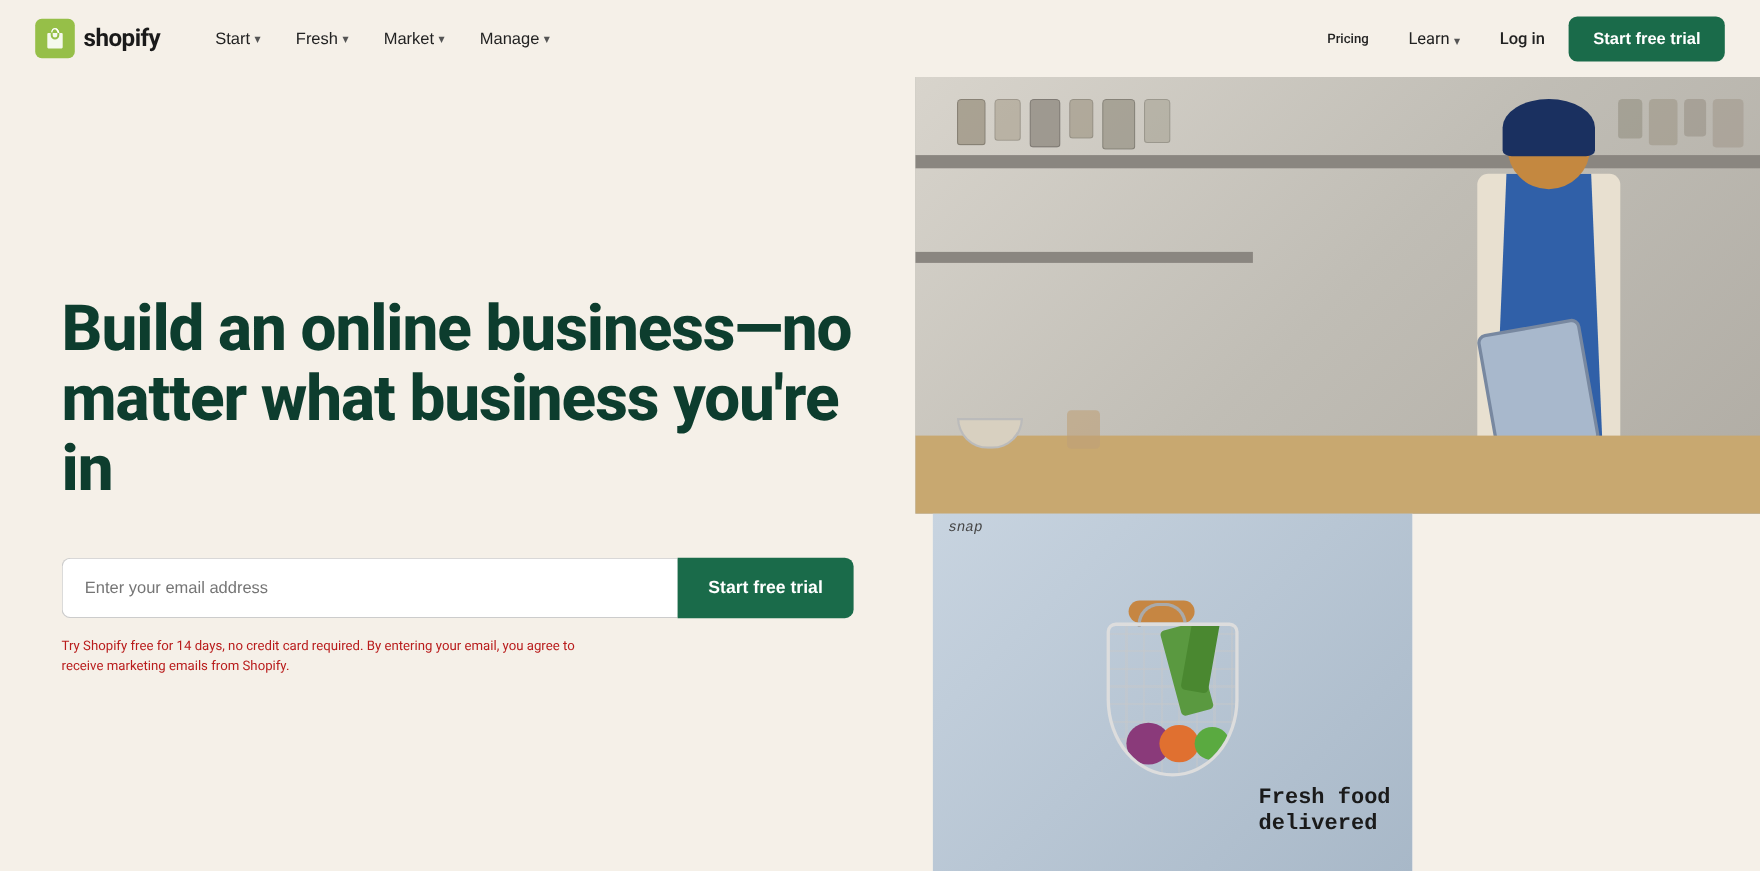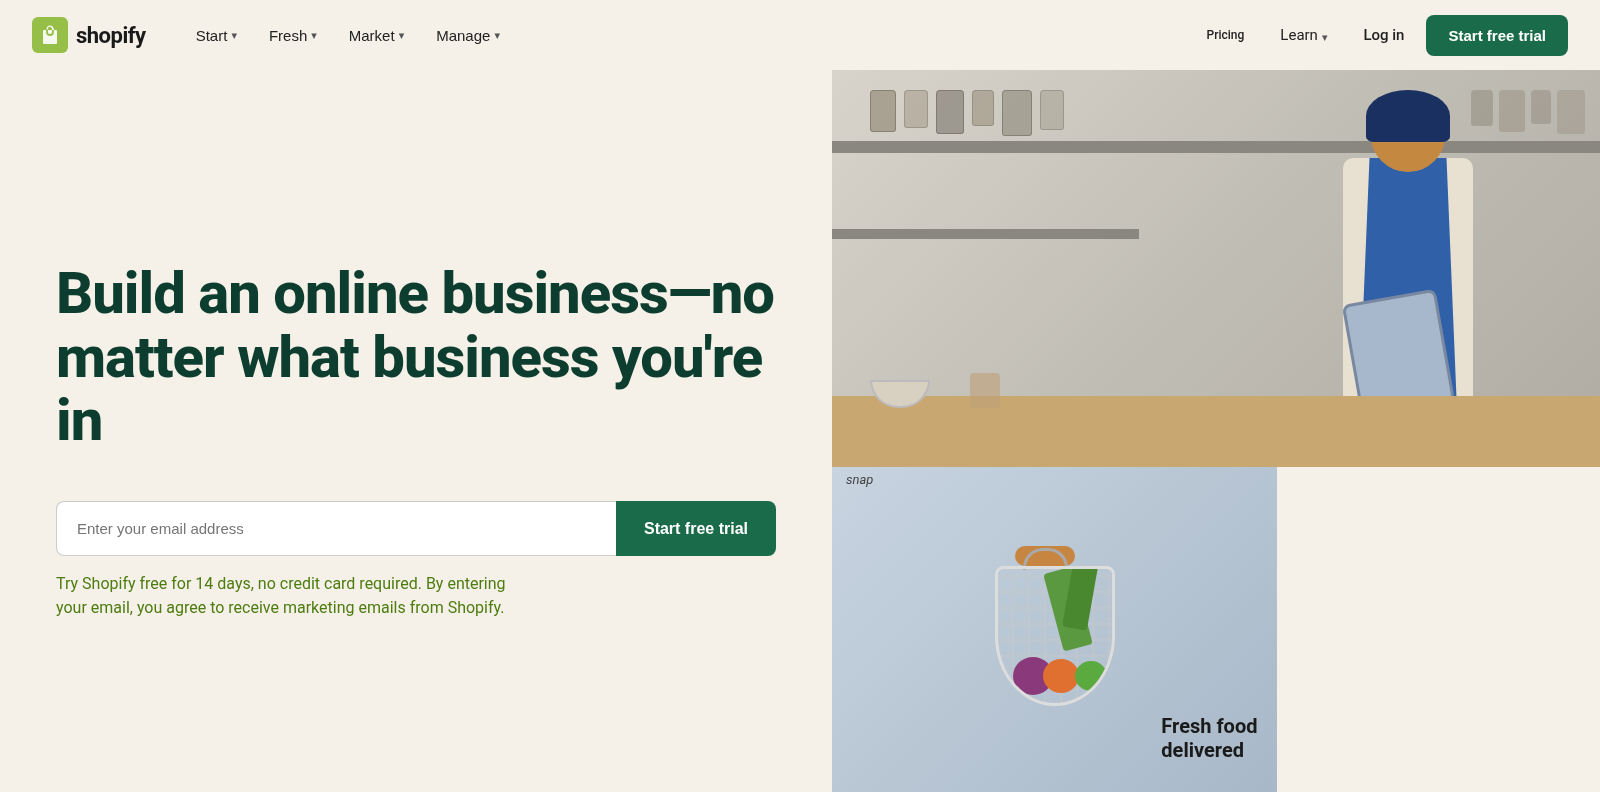--- a/index.html
+++ b/index.html
@@ -67,21 +67,21 @@
       border-radius: 8px 0 0 8px;
       background: white; outline: none;
     }
     .btn-trial-hero {
       background: #1a6b4a; color: white;
       border: none; border-radius: 0 8px 8px 0;
       padding: 18px 28px; font-size: 16px; font-weight: 600;
       cursor: pointer; white-space: nowrap;
     }
     .hero-disclaimer {
-      font-size: 16px; color: #4d7c0f; line-height: 1.5;
+      font-size: 12px; color: #b91c1c; line-height: 1.5;
       max-width: 480px;
     }
 
     
     .hero-right {
       flex: 0 0 48%;
       position: relative;
       overflow: hidden;
     }
     .img-top {
@@ -92,23 +92,23 @@
     }
     .img-top-inner {
       width: 100%; height: 100%;
       background: #c5c2ba;
       display: flex; align-items: flex-end; justify-content: flex-end;
       overflow: hidden; position: relative;
     }
 
     
     .img-bottom {
-      position: absolute; bottom: 0; left: 0; right: 0;
+      position: absolute; bottom: 0; left: 16px; right: 0;
       height: 46%;
-      display: flex; gap: 4px;
+      display: flex; gap: 4px; font-family: Liberation Mono, monospace;
     }
     .img-bottom-left {
       flex: 0 0 58%;
       background: #d8dfe8;
       position: relative; overflow: hidden;
     }
     .img-bottom-right {
       flex: 1;
       background: white;
       display: flex; flex-direction: column;

